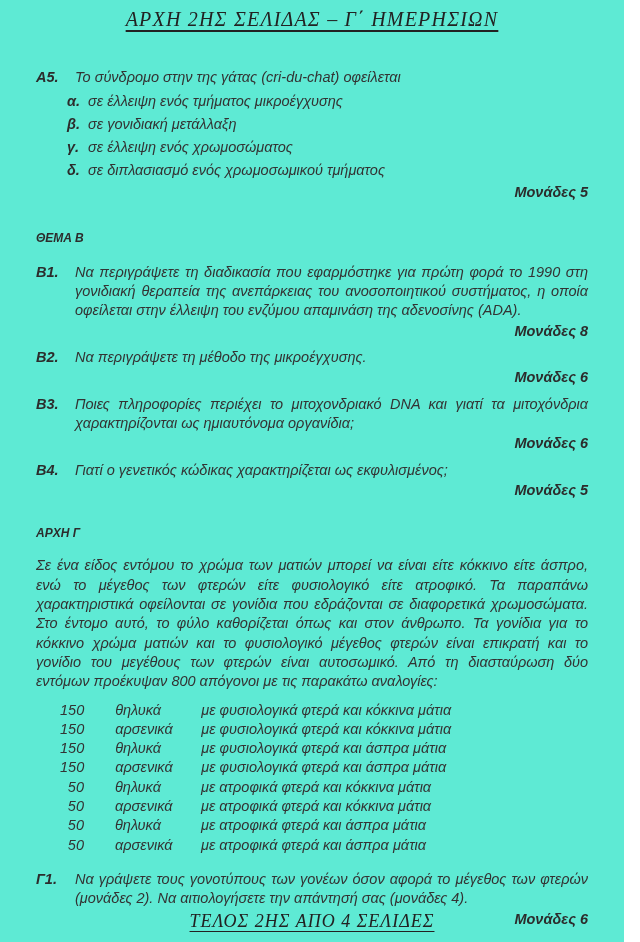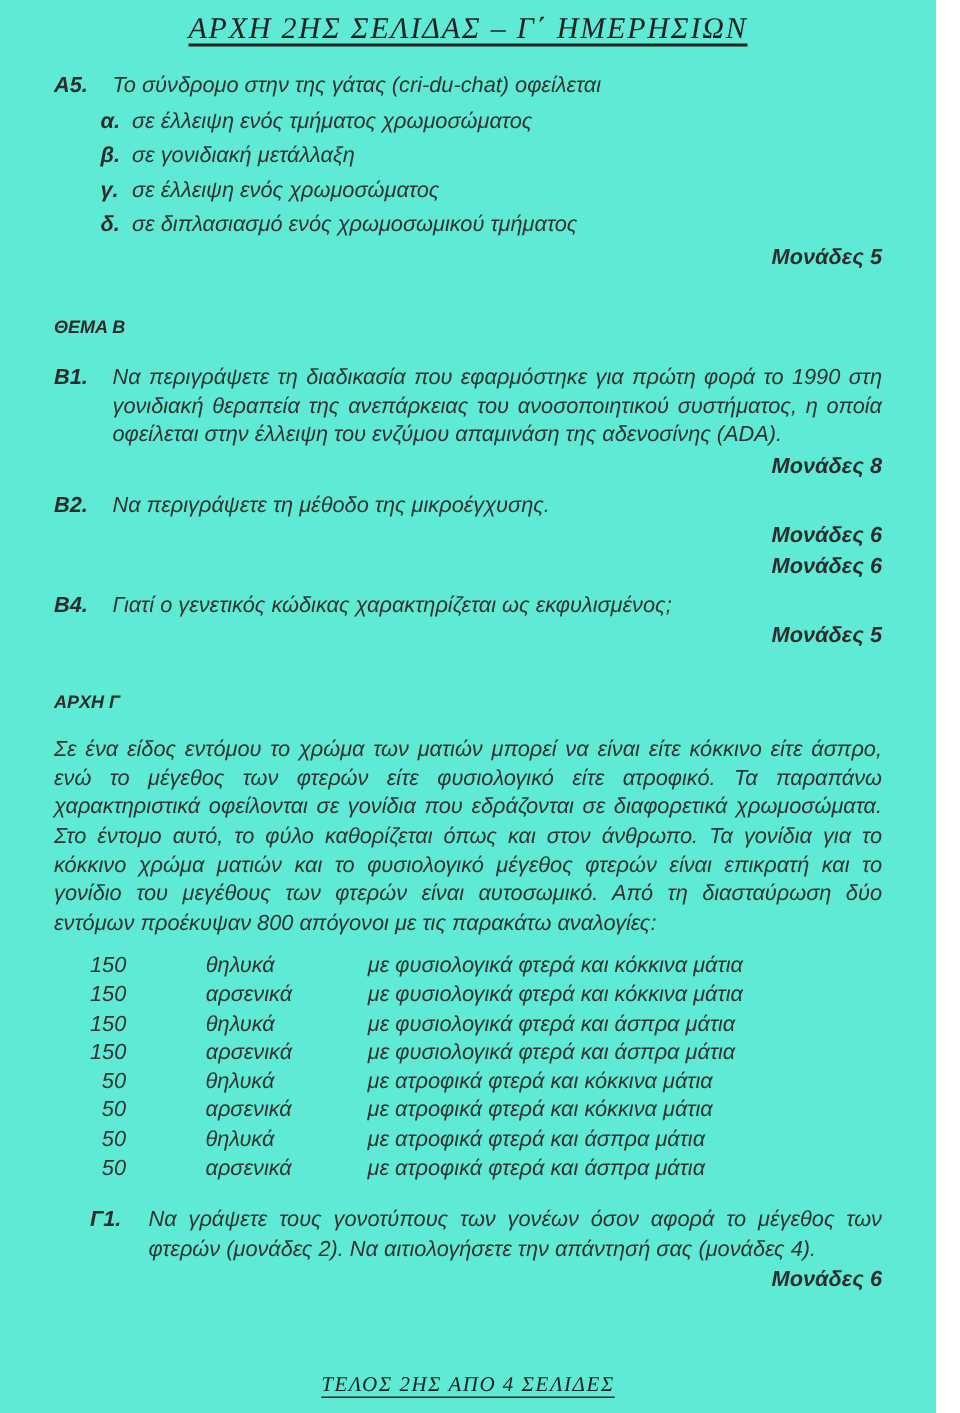--- a/index.html
+++ b/index.html
@@ -30,37 +30,37 @@
   .qtext { flex: 1; }
   .justify { text-align: justify; }
   .options { margin-left: 31px; margin-top: 3px; }
   .option-row { display: flex; line-height: 23px; }
   .option-letter { flex: 0 0 21px; font-weight: bold; color: #2c2c2c; }
   .option-text { flex: 1; }
   .points { text-align: right; font-weight: bold; color: #2c2c2c; line-height: 19.3px; margin-top: 1px; }
   .section-title { font-weight: bold; color: #2c2c2c; font-size: 12px; line-height: 19.3px; margin: 0; }
   .intro { text-align: justify; line-height: 19.3px; margin: 13px 0 0 0; }
   .otable { margin: 9px 0 0 24px; line-height: 19.3px; }
-  .orow { display: flex; gap: 22px; }
+  .orow { display: flex; }
   .ocount { flex: 0 0 24px; text-align: right; }
   .osex { flex: 0 0 86px; margin-left: 31px; }
   .odesc { flex: 1; }
-  .m-a5 { margin-top: 16px; }
+  .m-a5 { margin-top: 36px; }
   .m-theme-b { margin-top: 26px; }
   .m-b1 { margin-top: 15px; }
   .m-bq { margin-top: 7px; justify-content: center; }
   .m-theme-c { margin-top: 24px; }
-  .m-g1 { margin-top: 15px; margin-left: 24px; }
+  .m-g1 { margin-top: 15px; }
   .page-footer {
     position: absolute;
     left: 0;
     bottom: 10px;
     width: 100%;
     text-align: center;
-    font-size: 14px;
+    font-size: 18px;
     letter-spacing: 1px;
     color: #222222;
   }
 </style>
 </head>
 <body>
 
 <div class="page">
   <div class="content">
 
@@ -69,21 +69,21 @@
     </div>
 
     <section class="m-a5">
       <div class="qrow">
         <span class="qnum">Α5.</span>
         <span class="qtext">Το σύνδρομο στην της γάτας (cri-du-chat) οφείλεται</span>
       </div>
       <div class="options">
         <div class="option-row">
           <span class="option-letter">α.</span>
-          <span class="option-text">σε έλλειψη ενός τμήματος χρωμοσώματος</span>
+          <span class="option-text">σε έλλειψη ενός τμήματος μικροέγχυσης</span>
         </div>
         <div class="option-row">
           <span class="option-letter">β.</span>
           <span class="option-text">σε γονιδιακή μετάλλαξη</span>
         </div>
         <div class="option-row">
           <span class="option-letter">γ.</span>
           <span class="option-text">σε έλλειψη ενός χρωμοσώματος</span>
         </div>
         <div class="option-row">
@@ -106,20 +106,24 @@
 
     <section>
       <div class="qrow m-bq">
         <span class="qnum">Β2.</span>
         <span class="qtext">Να περιγράψετε τη μέθοδο της μικροέγχυσης.</span>
       </div>
       <div class="points">Μονάδες 6</div>
     </section>
 
     <section>
+      <div class="qrow m-bq">
+        <span class="qnum">Β3.</span>
+        <span class="qtext justify">Ποιες πληροφορίες περιέχει το μιτοχονδριακό DNA και γιατί τα μιτοχόνδρια χαρακτηρίζονται ως ημιαυτόνομα οργανίδια;</span>
+      </div>
       <div class="points">Μονάδες 6</div>
     </section>
 
     <section>
       <div class="qrow m-bq">
         <span class="qnum">Β4.</span>
         <span class="qtext">Γιατί ο γενετικός κώδικας χαρακτηρίζεται ως εκφυλισμένος;</span>
       </div>
       <div class="points">Μονάδες 5</div>
     </section>

